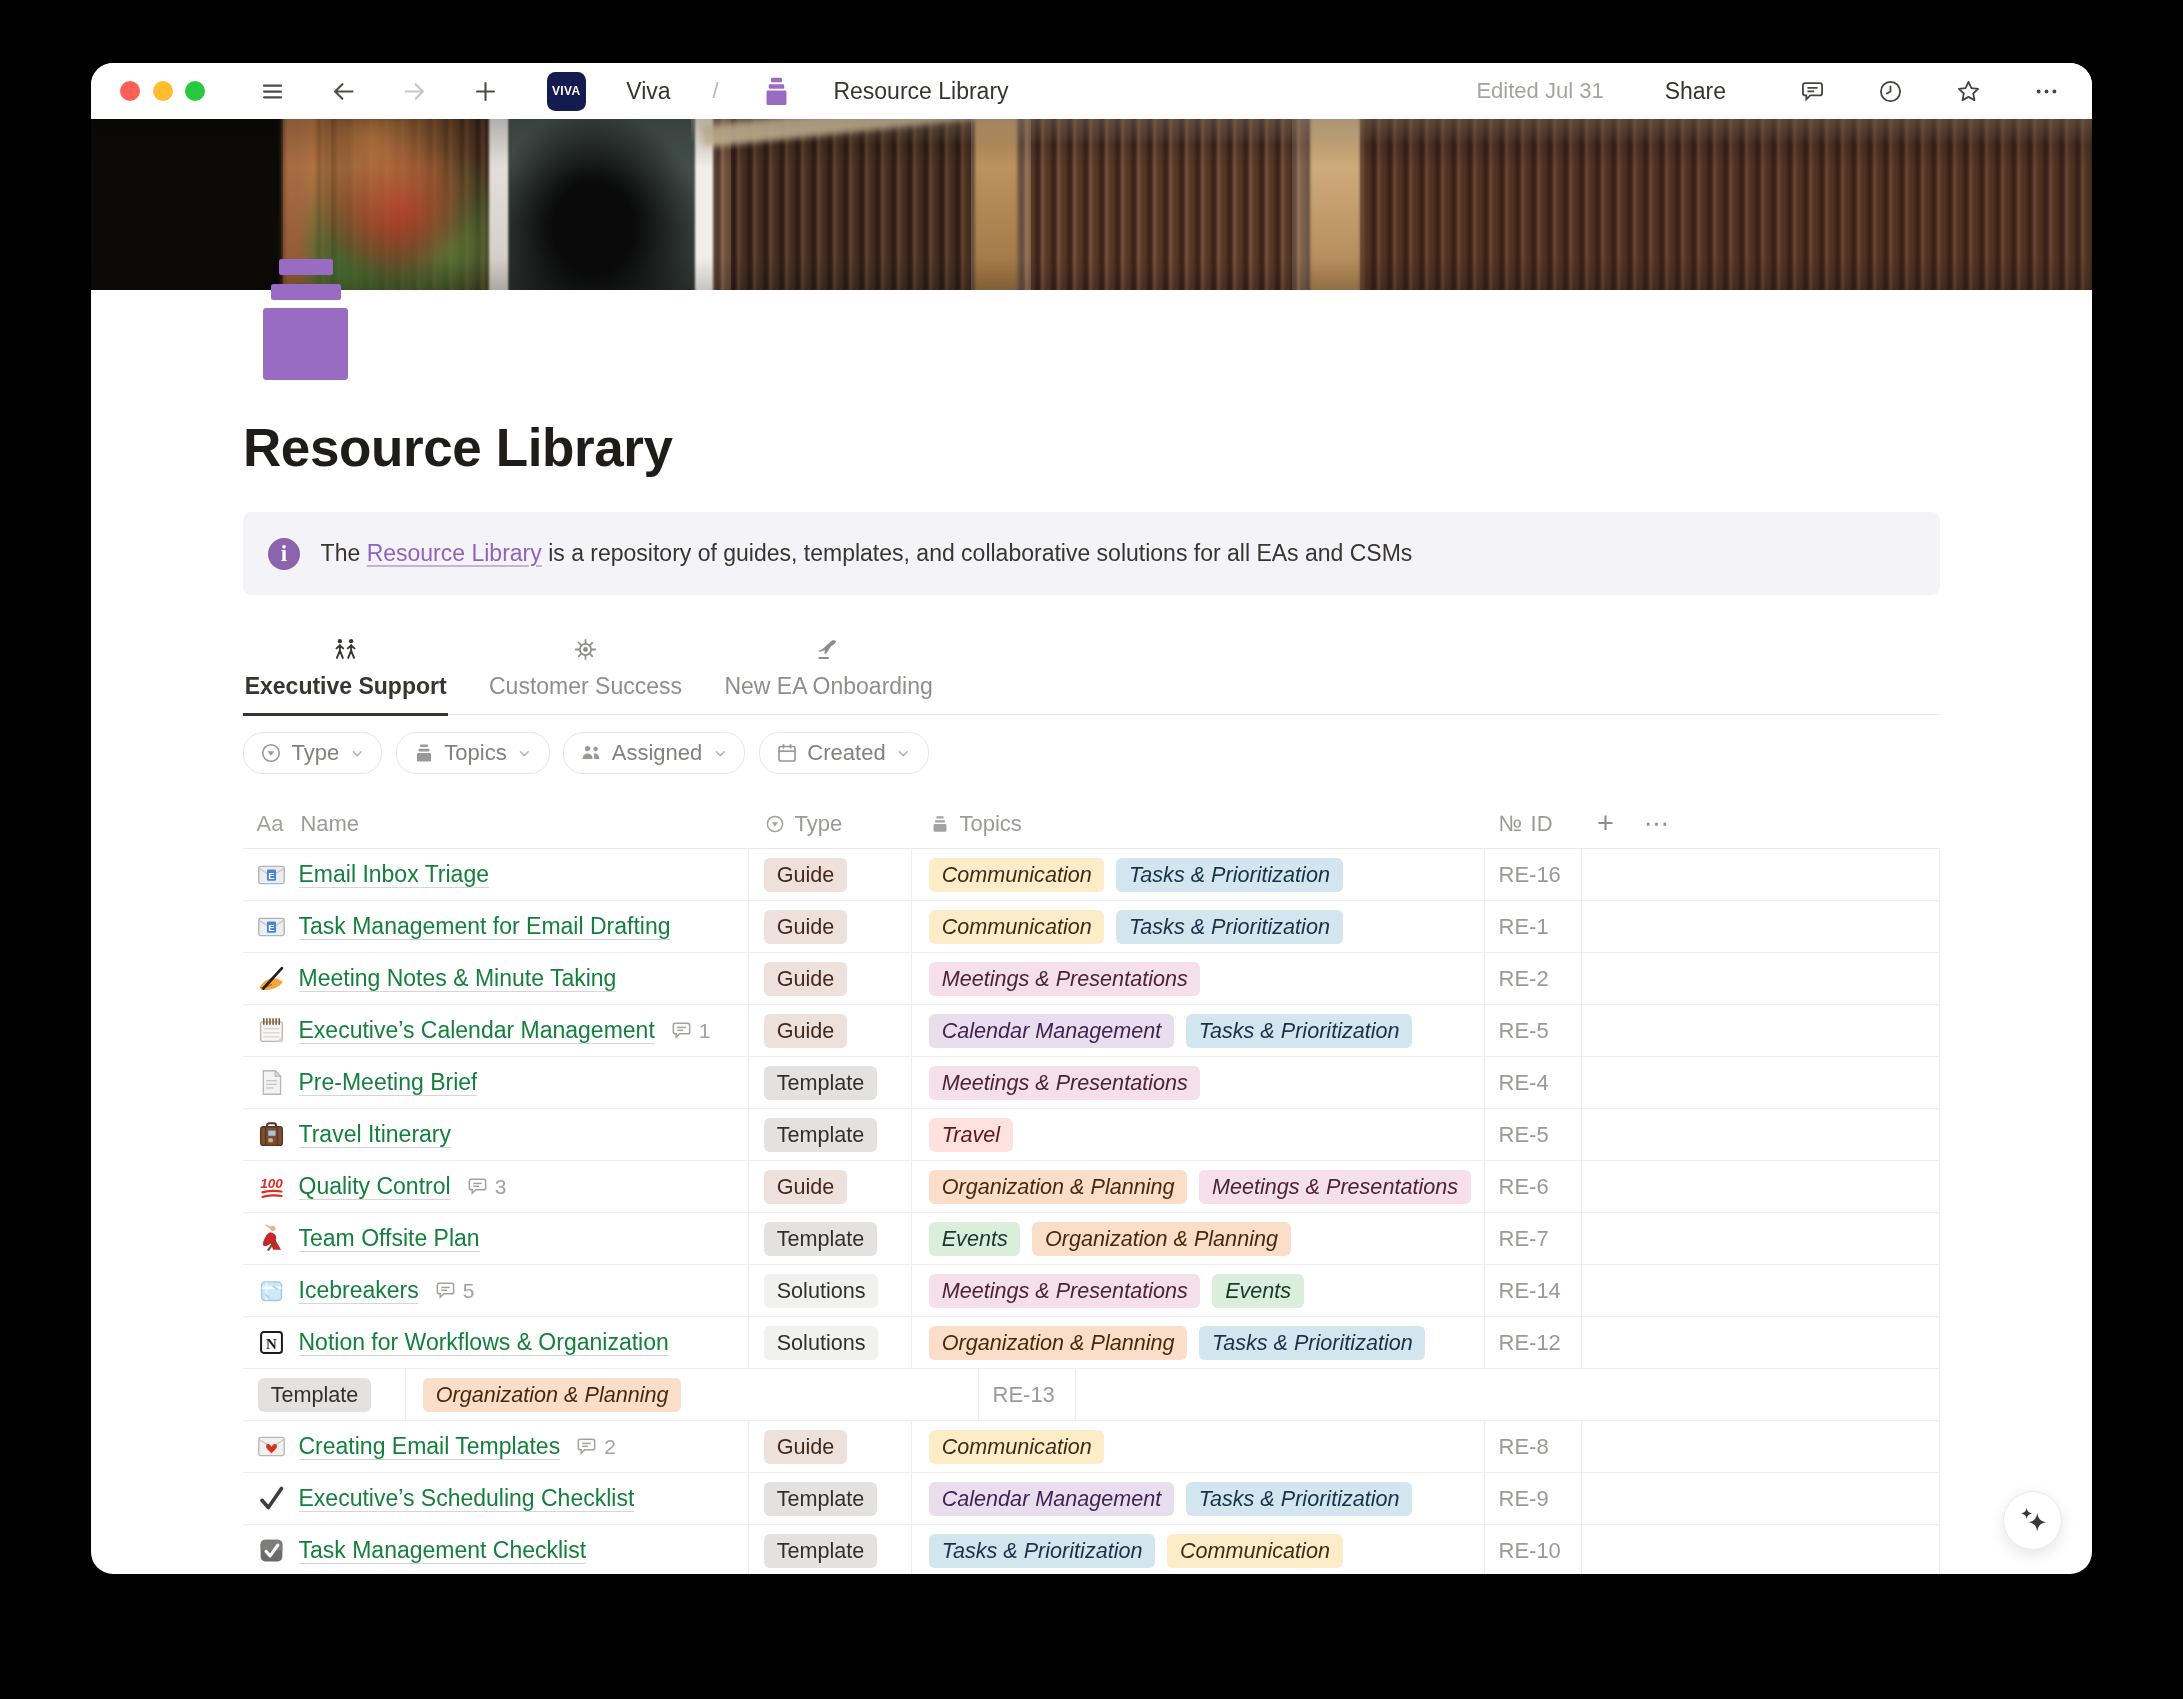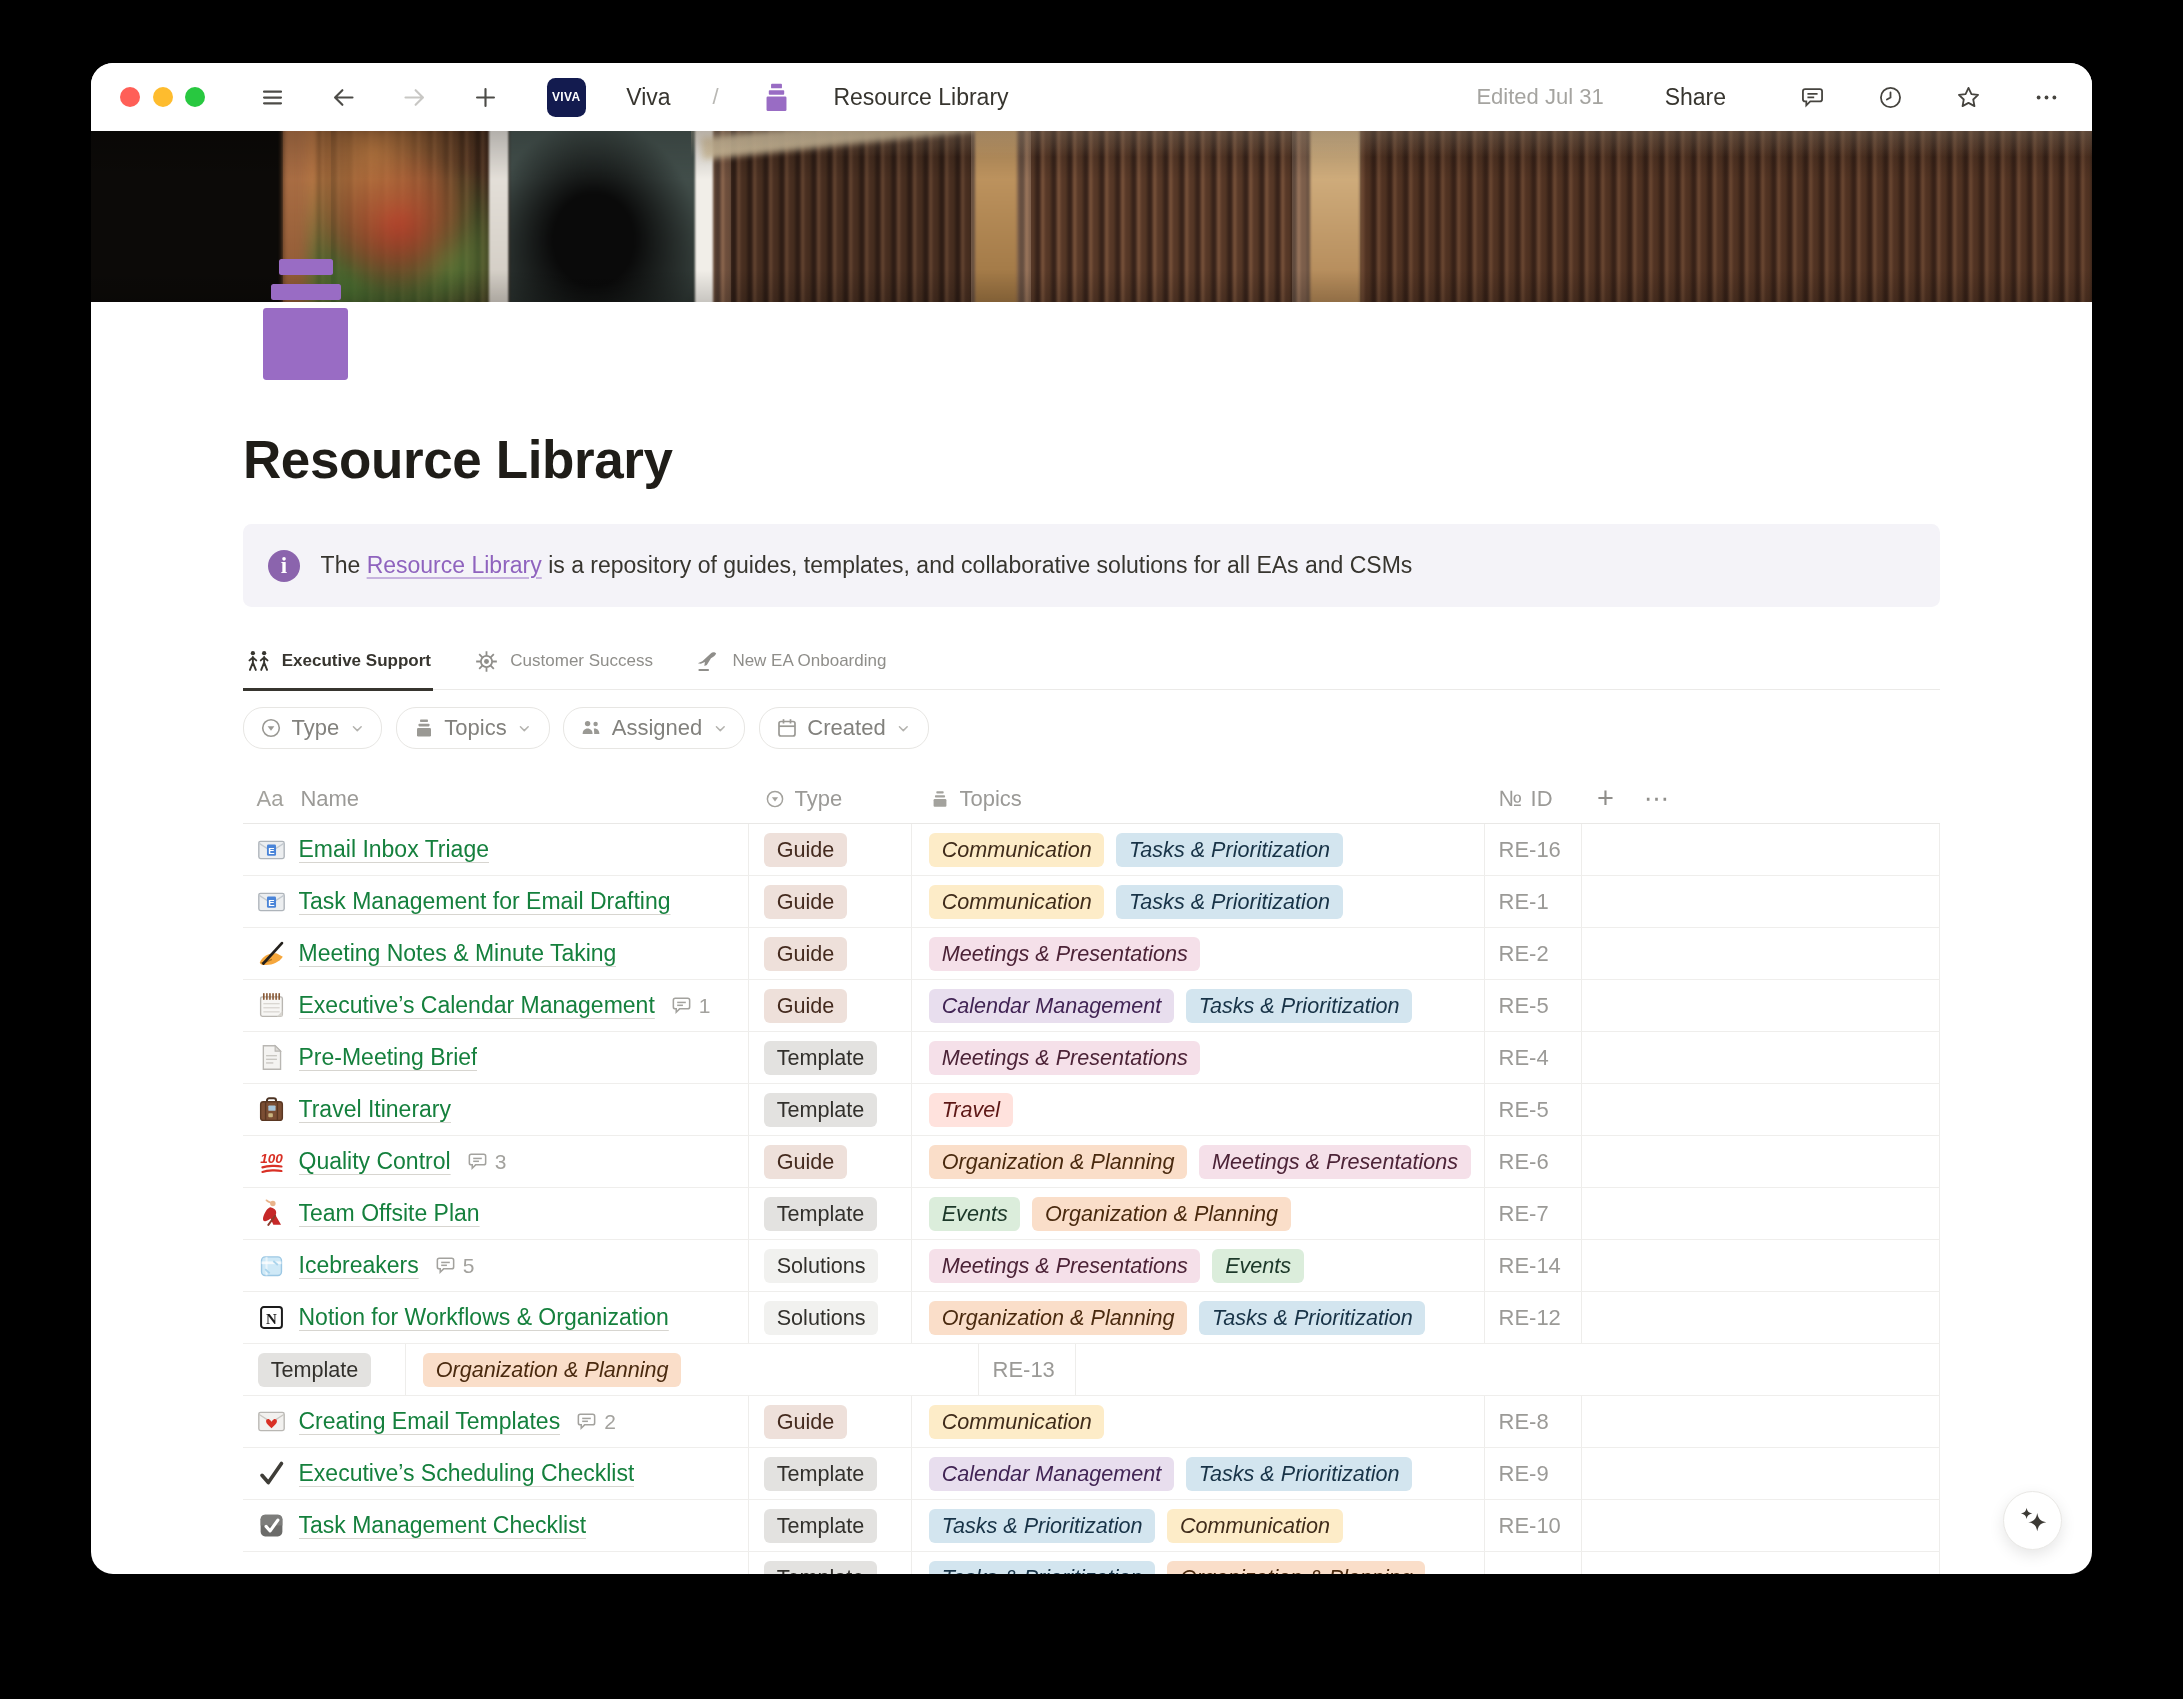--- a/index.html
+++ b/index.html
@@ -2,21 +2,21 @@
 <html style="font-size:13.5px"><head>
 <meta charset="utf-8">
 <style>
   html,body{margin:0;padding:0;background:#000;width:2183px;height:1700px;
     font-family:"Liberation Sans",sans-serif;-webkit-font-smoothing:antialiased;}
   .stage{position:relative;width:2183px;height:1700px;background:#000;overflow:hidden;}
   .window{position:absolute;left:91px;top:63px;width:2001px;height:1511px;background:#fff;
     border-radius:22px;overflow:hidden;}
 
   
-  .titlebar{height:68px;display:flex;align-items:center;padding:0 29px 0 29px;background:#fff;gap:32px;}
+  .titlebar{height:56px;display:flex;align-items:center;padding:0 29px 0 29px;background:#fff;gap:32px;}
   .tlights{display:flex;gap:12.7px;margin-right:18.6px;}
   .tlight{width:20px;height:20px;border-radius:50%;}
   .tbicon{width:34px;height:34px;display:flex;align-items:center;justify-content:center;color:#4d4c48;margin-right:5px;border-radius:5px;}
   .tbicon svg{width:27px;height:27px;}
   .tbicon.dim{color:#c8c7c4;}
   .wsbadge{width:39px;height:39px;border-radius:8.5px;background:#131b4f;color:#fff;display:flex;align-items:center;justify-content:center;
     font-size:12px;font-weight:700;letter-spacing:0.4px;margin:0 8.5px 0 6.8px;}
   .crumbtxt{font-size:23px;color:#37352f;}
   .crumbsep{font-size:22px;color:#b9b8b4;margin:0 10px;}
   .minipageicon{width:29px;height:30px;margin:0 10px 0 1.7px;display:flex;align-items:center;}
@@ -60,22 +60,22 @@
   .content{padding:0 152px;}
   .ptitle{margin:127px 0 0 0;font-size:53px;font-weight:700;color:#1f1d18;letter-spacing:-0.4px;}
   .callout{margin-top:34px;background:#f4f3f8;border-radius:8.5px;padding:0 25px;height:83px;display:flex;align-items:center;gap:18.6px;}
   .callout .cicon{width:32px;height:32px;border-radius:50%;background:#8b64ad;color:#fff;display:flex;align-items:center;justify-content:center;
      font-family:"Liberation Serif",serif;font-weight:700;font-size:23px;flex:none;}
   .callout p{margin:2px;font-size:23px;color:#37352f;}
   .callout a{color:#8f63be;text-decoration:underline;text-decoration-color:rgba(143,99,190,.45);text-underline-offset:4.2px;text-decoration-thickness:1.7px;}
 
   
   .tabs{margin-top:32px;display:flex;gap:39px;border-bottom:1.7px solid #ebeae8;}
-  .tab{display:flex;align-items:center;gap:10px;font-size:17px;color:#8f8e8a;font-weight:500;padding:8.5px 1.7px 13.5px 1.7px;
-     border-bottom:3.4px solid transparent;margin-bottom:-1.7px;}
+  .tab{display:flex;align-items:center;gap:10px;font-size:23px;color:#8f8e8a;font-weight:500;padding:8.5px 1.7px 13.5px 1.7px;
+     border-bottom:3.4px solid transparent;margin-bottom:-1.7px;flex-direction:column;}
   .tab svg{width:27px;height:27px;}
   .tab.active{color:#37352f;font-weight:600;border-bottom-color:#37352f;}
 
   
   .filters{margin-top:17px;display:flex;gap:13.5px;}
   .pill{display:flex;align-items:center;gap:8.5px;height:40px;padding:0 15px;border:1.7px solid #e7e6e3;border-radius:20px;
      color:#82817d;font-size:22px;}
   .pill svg{width:24px;height:24px;color:#9a9994;}
   .pill .chev svg{width:18.6px;height:18.6px;color:#b3b2ae;}
 

